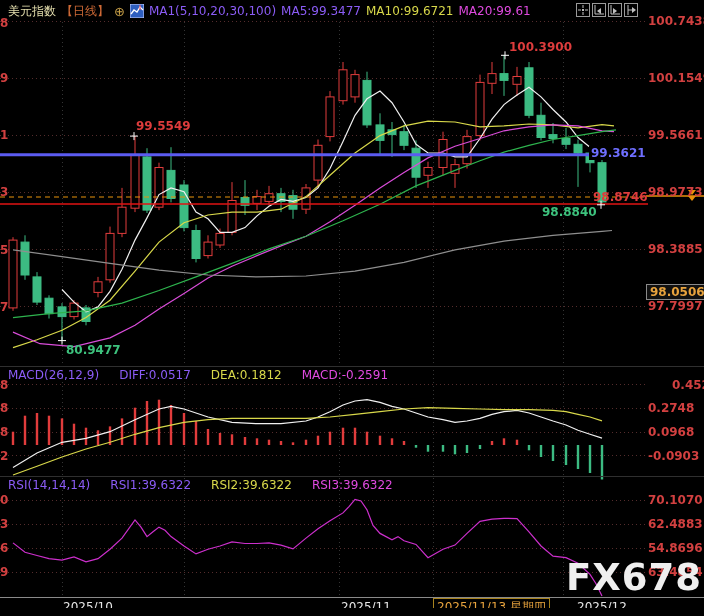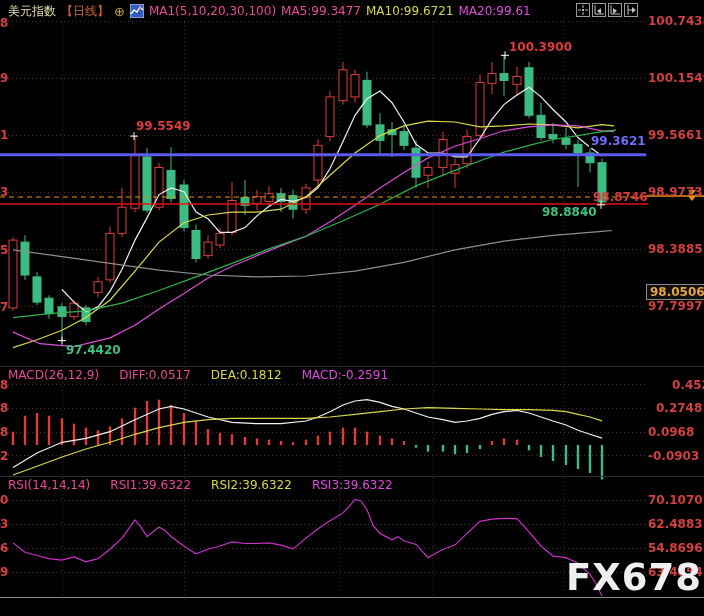--- a/index.html
+++ b/index.html
@@ -5,21 +5,21 @@
   html,body{margin:0;padding:0;background:#000;}
   #app{position:relative;width:704px;height:608px;background:#000;overflow:hidden;
        font-family:"DejaVu Sans","Liberation Sans",sans-serif;font-size:12px;color:#ddd;}
   #cv{position:absolute;left:0;top:0;z-index:1;}
   .overlay{position:absolute;left:0;top:0;width:704px;height:616px;z-index:2;pointer-events:none;}
   
   #hdr{position:absolute;left:8px;top:2px;height:18px;display:flex;align-items:center;gap:5px;white-space:nowrap;z-index:3;}
   .sym{color:#e5dfae;}
   .per{color:#cf6a36;}
   .plus{color:#c8a048;font-size:13px;}
-  .w{color:#ec4899;}
+  .w{color:#8b5cf6;}
   .yel{color:#d8d84a;}
   .mag{color:#e04ae0;}
   #toolbar{position:absolute;right:66px;top:3px;display:flex;gap:2px;z-index:3;}
   .tbtn{width:14px;height:14px;border:1px solid #9a9a9a;background:#000;display:flex;align-items:center;justify-content:center;box-sizing:border-box;}
   
   .ytick{position:absolute;left:648px;color:#d24040;font-weight:bold;white-space:nowrap;}
   .ldig{position:absolute;left:0px;color:#d24040;font-weight:bold;}
   
   .ann{position:absolute;font-weight:bold;white-space:nowrap;}
   .ann-red{color:#dd3c3c;}
@@ -296,36 +296,36 @@
   <div class="phdr" style="top:478px">
     <span class="w">RSI(14,14,14)</span>
     <span class="w">RSI1:39.6322</span>
     <span class="yel">RSI2:39.6322</span>
     <span class="mag">RSI3:39.6322</span>
   </div>
 
   <div class="overlay">
     <div class="ann ann-red" style="left:136px;top:119px">99.5549</div>
     <div class="ann ann-red" style="left:509px;top:40px">100.3900</div>
-    <div class="ann ann-grn" style="left:66px;top:343px">97.4420</div>
-    <div class="ann ann-blu" style="left:589px;top:134px">99.3621</div>
+    <div class="ann ann-grn" style="left:66px;top:343px">80.9477</div>
+    <div class="ann ann-blu" style="left:589px;top:146px">99.3621</div>
     <div class="ann ann-red" style="left:593px;top:190px">98.8746</div>
     <div class="ann ann-grn" style="left:542px;top:205px">98.8840</div>
     <div class="tagbox" style="top:284px">98.0506</div>
   </div>
 
   <div id="axis-ticks" class="overlay">
       <div class="ytick" style="top: 14px;">100.7438</div>
       <div class="ytick" style="top: 71px;">100.1549</div>
       <div class="ytick" style="top: 128px;">99.5661</div>
       <div class="ytick" style="top: 185px;">98.9773</div>
       <div class="ytick" style="top: 242px;">98.3885</div>
       <div class="ytick" style="top: 299px;">97.7997</div>
       <div class="ytick" style="top: 377.7px; margin-left: 24px;">0.4528</div>
-      <div class="ytick" style="top: 401.4px; margin-left: 8px;">0.2748</div>
+      <div class="ytick" style="top: 401.4px;">0.2748</div>
       <div class="ytick" style="top: 425.1px;">0.0968</div>
       <div class="ytick" style="top: 448.8px;">-0.0903</div>
       <div class="ytick" style="top: 493px;">70.1070</div>
       <div class="ytick" style="top: 517px;">62.4883</div>
       <div class="ytick" style="top: 541px;">54.8696</div>
       <div class="ytick" style="top: 565px;">63.4854</div>
     </div>
   <div id="left-digits" class="overlay">
       <div class="ldig" style="top: 16px;">8</div>
       <div class="ldig" style="top: 71px;">9</div>
@@ -336,15 +336,21 @@
       <div class="ldig" style="top: 378px;">8</div>
       <div class="ldig" style="top: 401px;">8</div>
       <div class="ldig" style="top: 425px;">8</div>
       <div class="ldig" style="top: 449px;">2</div>
       <div class="ldig" style="top: 493px;">0</div>
       <div class="ldig" style="top: 517px;">3</div>
       <div class="ldig" style="top: 541px;">6</div>
       <div class="ldig" style="top: 565px;">9</div>
     </div>
 
+  <div id="dates">
+      <div class="dlab" style="left: 63px;">2025/10</div>
+      <div class="dlab" style="left: 341px;">2025/11</div>
+      <div class="dlab boxed" style="left: 433px;">2025/11/13 星期四</div>
+      <div class="dlab" style="left: 577px;">2025/12</div>
+    </div>
 
   <div id="wm">FX678</div>
 </div>
 
 </body></html>

